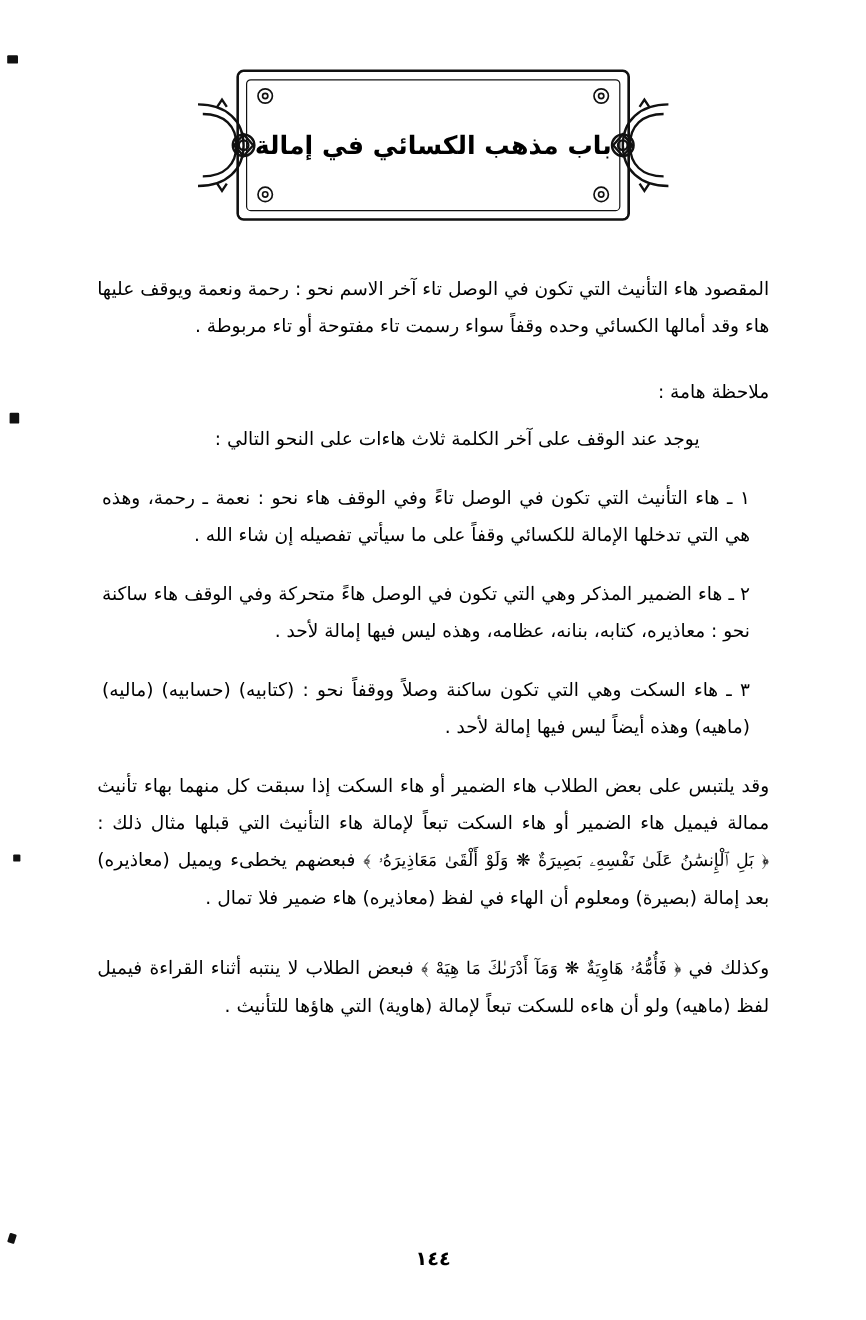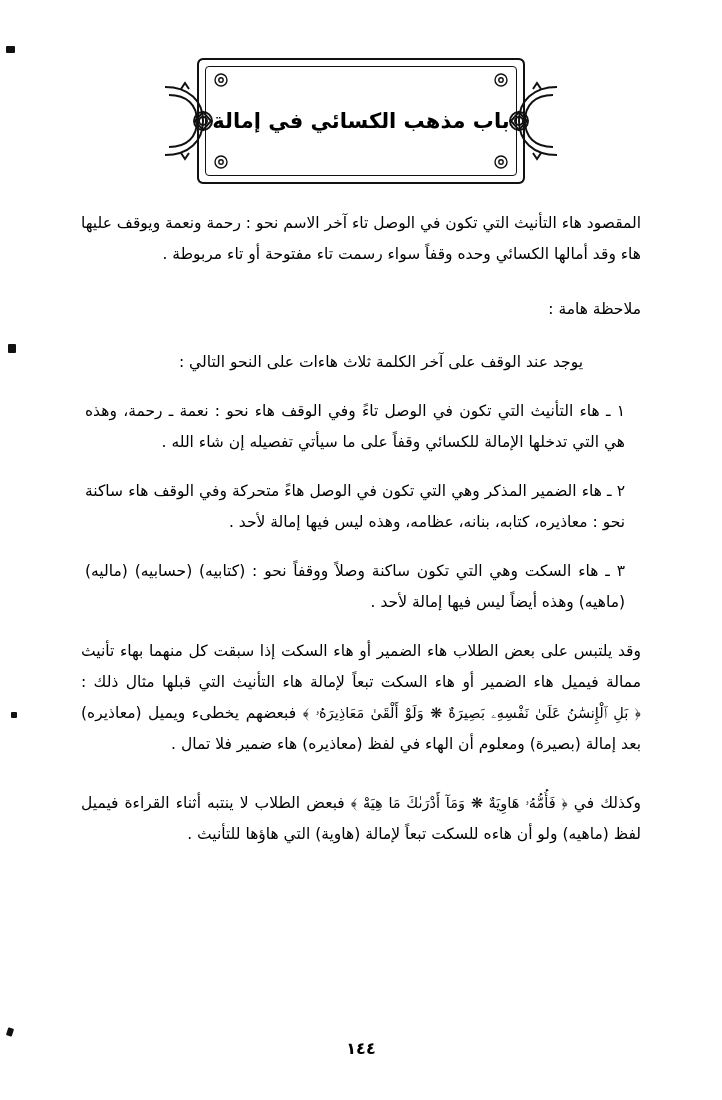--- a/index.html
+++ b/index.html
@@ -112,33 +112,33 @@
   .rosette svg { width: 100%; height: 100%; display: block; }
   .rosette.tr { right: 36px; top: 12px; }
   .rosette.tl { left: 36px;  top: 12px; }
   .rosette.br { right: 36px; bottom: 12px; }
   .rosette.bl { left: 36px;  bottom: 12px; }
 
   
   .body {
     margin: 0 auto;
     width: 560px;
-    padding-top: 24px;
+    padding-top: 42px;
     text-align: justify;
     text-align-last: right;
   }
   .para {
     font-size: 15.5px;
     line-height: 2.0;
     margin: 0 0 18px 0;
     text-align: justify;
   }
   .para.note {
     text-align: right;
-    margin-bottom: 22px;
+    margin-bottom: 8px;
   }
   .para.indent-right {
     padding-right: 58px;
     text-align: justify;
   }
   .para.item {
     padding-right: 16px;
     padding-left: 4px;
   }
   .para.lead {

